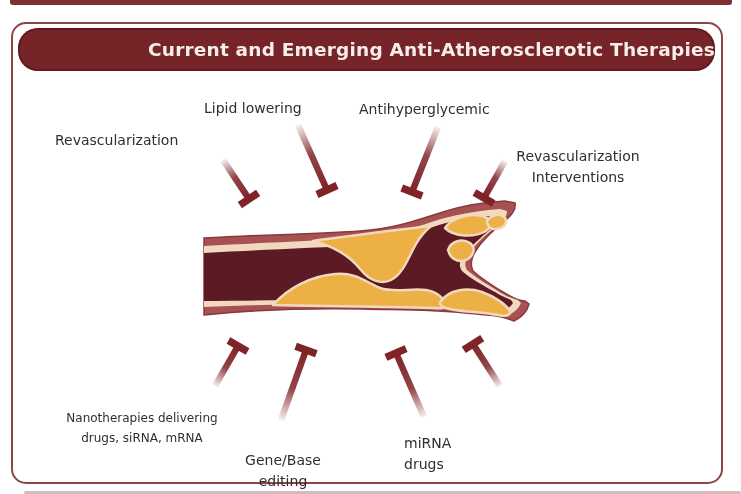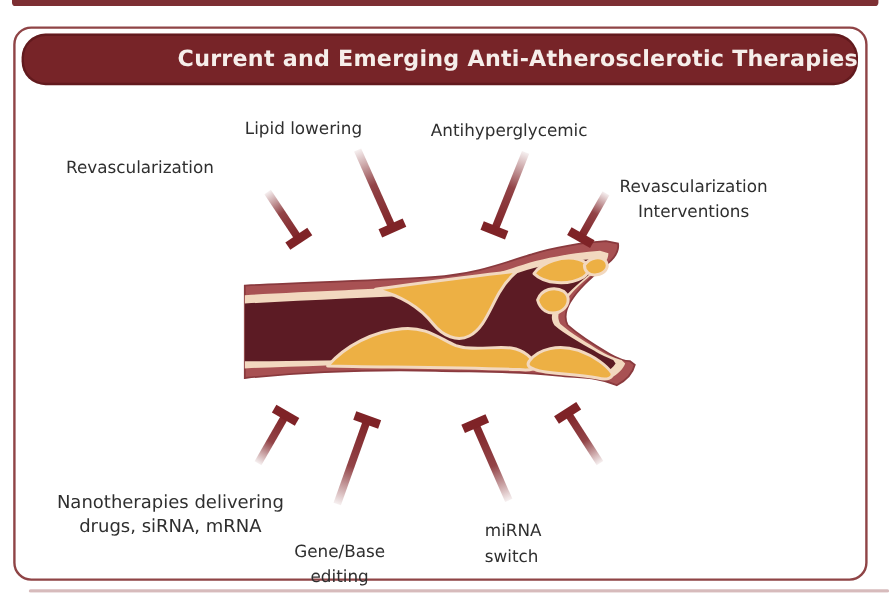--- a/index.html
+++ b/index.html
@@ -39,21 +39,21 @@
   .wall{fill:var(--wall);stroke:var(--wallstroke);stroke-width:1.5;}
   .intima{fill:var(--intima);}
   .lumen{fill:var(--lumen);}
   .plaque{fill:var(--plaque);stroke:var(--intima);stroke-width:2.5;stroke-linejoin:round;}
   
   .label{
     position:absolute;color:var(--label);font-size:14px;line-height:21px;
     white-space:pre-line;
   }
   .label.center{text-align:center;margin-top:16px;}
-  .label.small{font-size:15px;line-height:20px;}
+  .label.small{font-size:12px;line-height:20px;}
 </style>
 </head>
 <body>
 
 <div id="canvas">
 
   <div class="top-crop-line"></div>
 
   <div class="frame"></div>
 
@@ -229,16 +229,16 @@
   <div class="label" style="left:55px;top:130px">Revascularization</div>
   <div class="label" style="left:204px;top:98px">Lipid lowering</div>
   <div class="label" style="left:359px;top:99px">Antihyperglycemic</div>
   <div class="label center" style="left:488px;top:130px;width:180px">Revascularization
 Interventions</div>
   <div class="label center small" style="left:27px;top:392px;width:230px">Nanotherapies delivering
 drugs, siRNA, mRNA</div>
   <div class="label center" style="left:223px;top:434px;width:120px">Gene/Base
 editing</div>
   <div class="label" style="left:404px;top:433px">miRNA
-switch</div>
+drugs</div>
 
   <div class="bottom-crop-line"></div>
 </div>
 
 </body></html>

